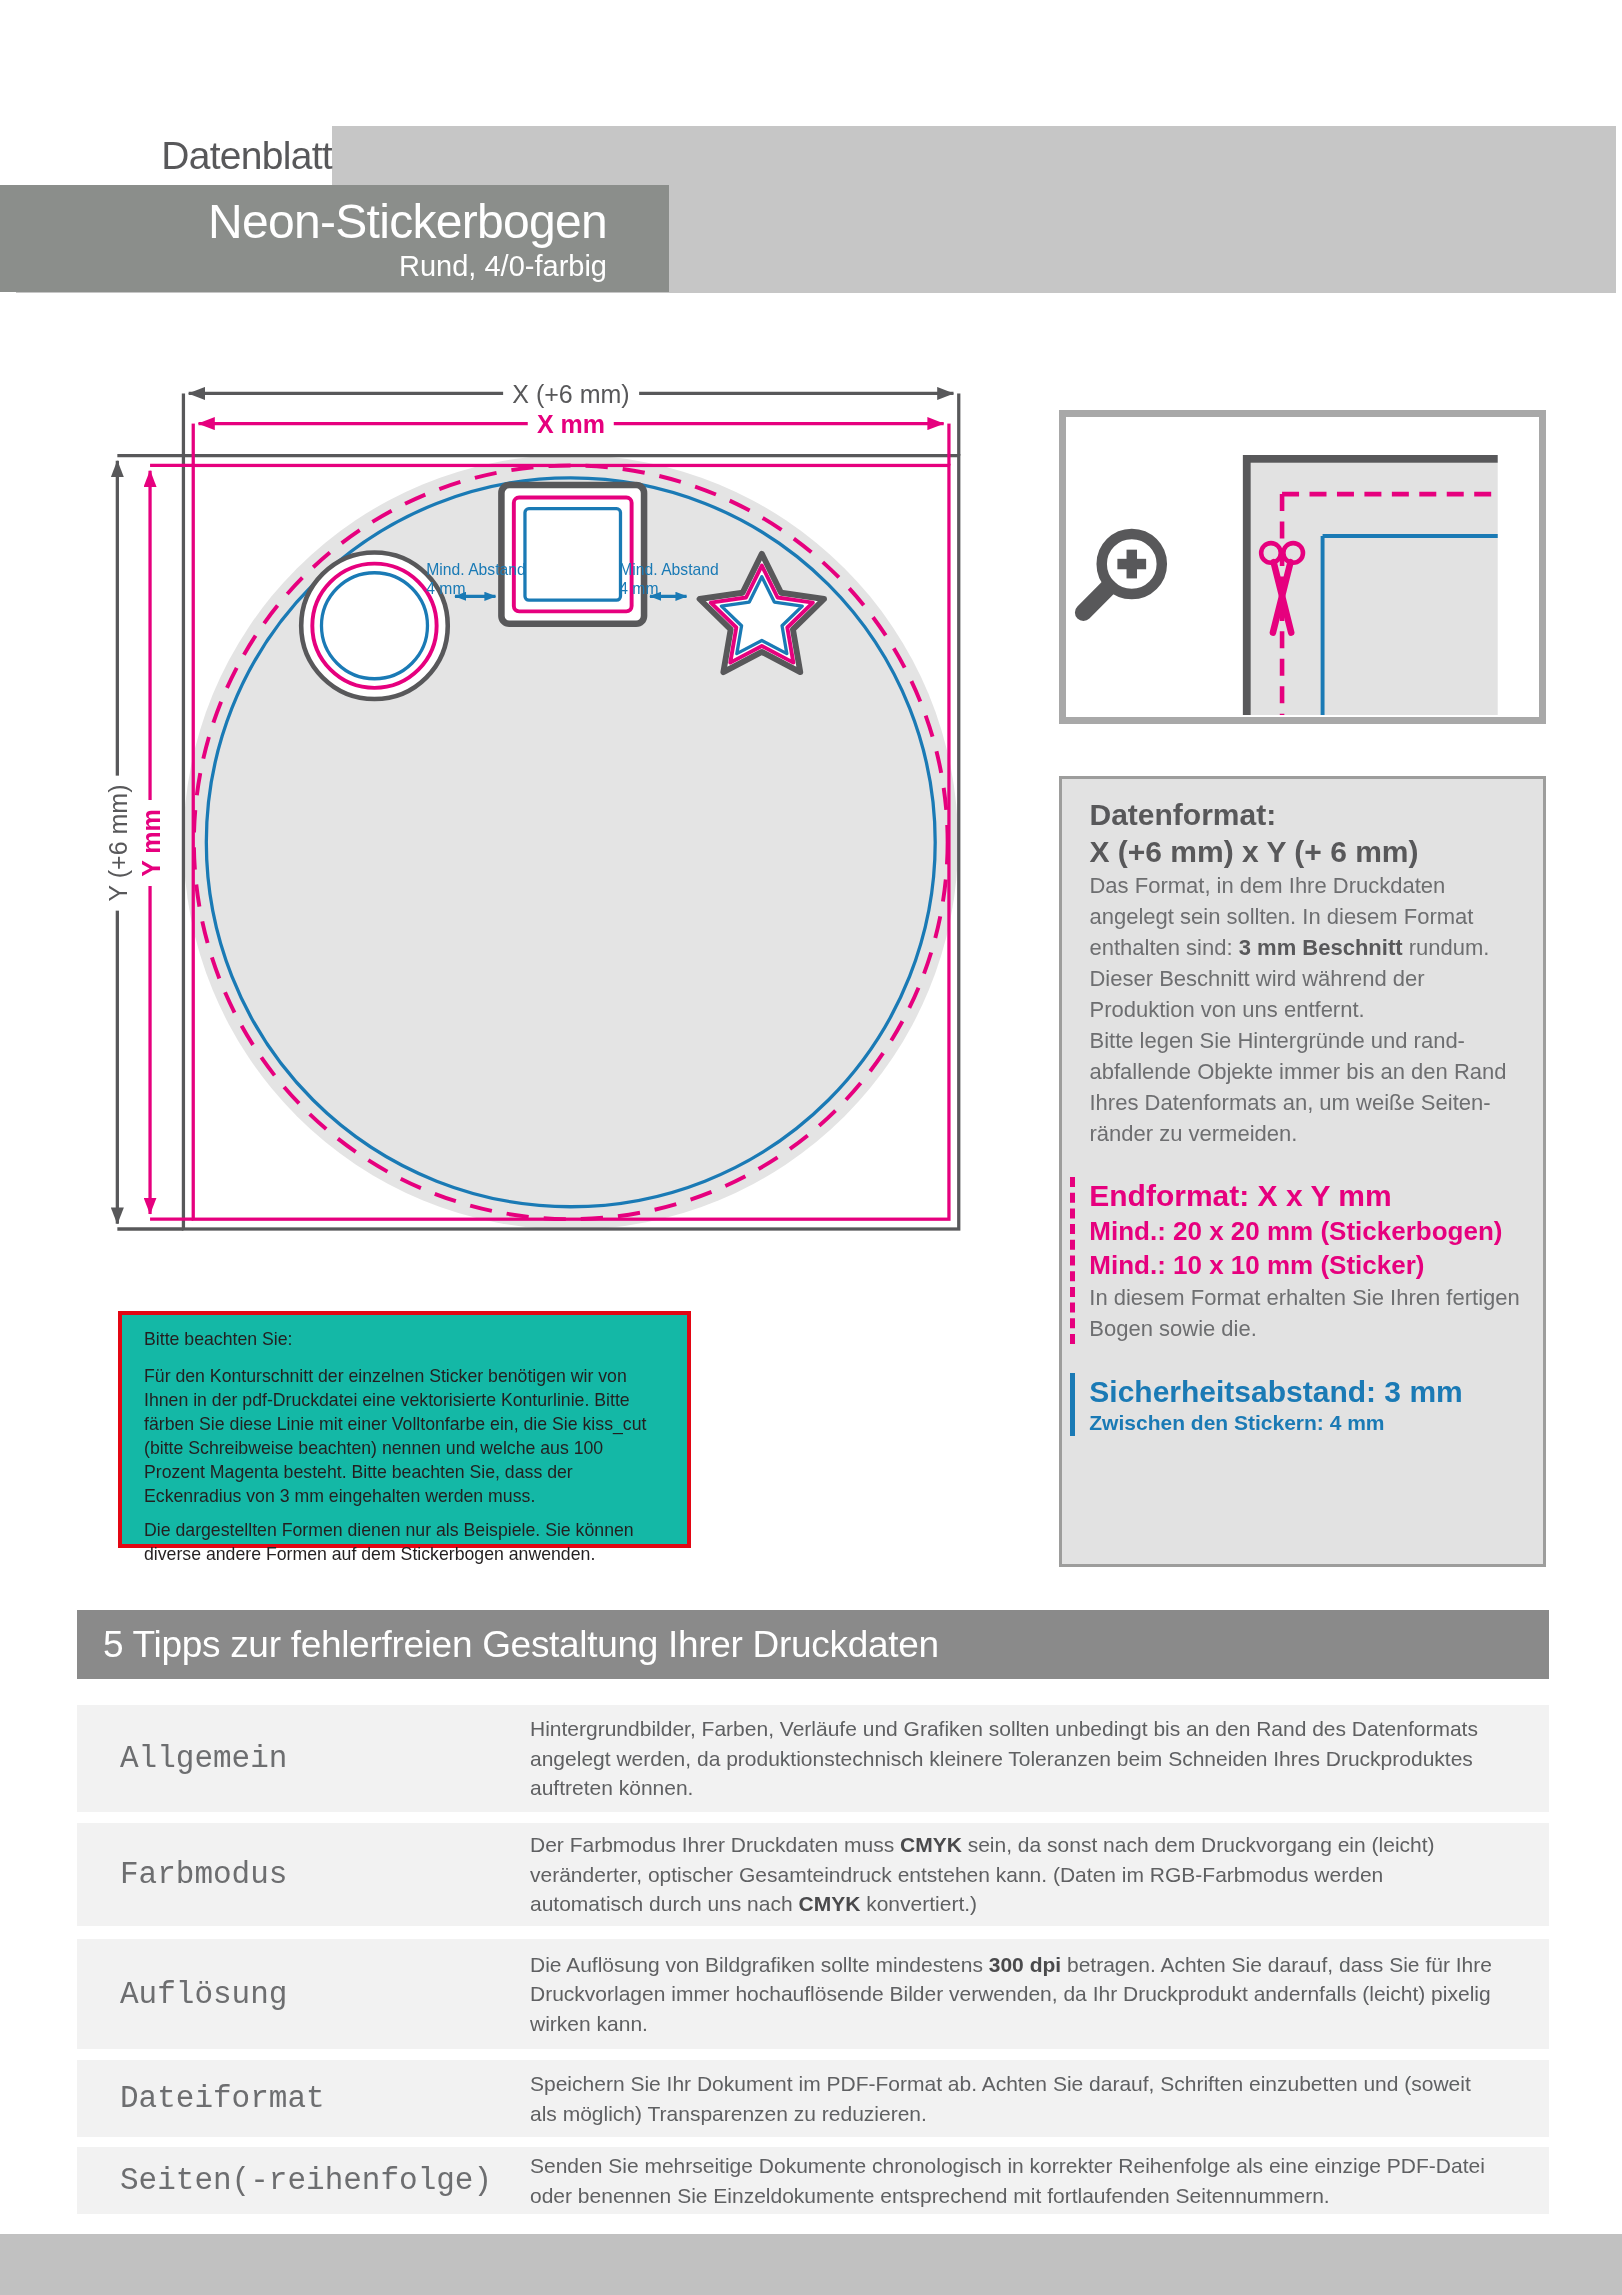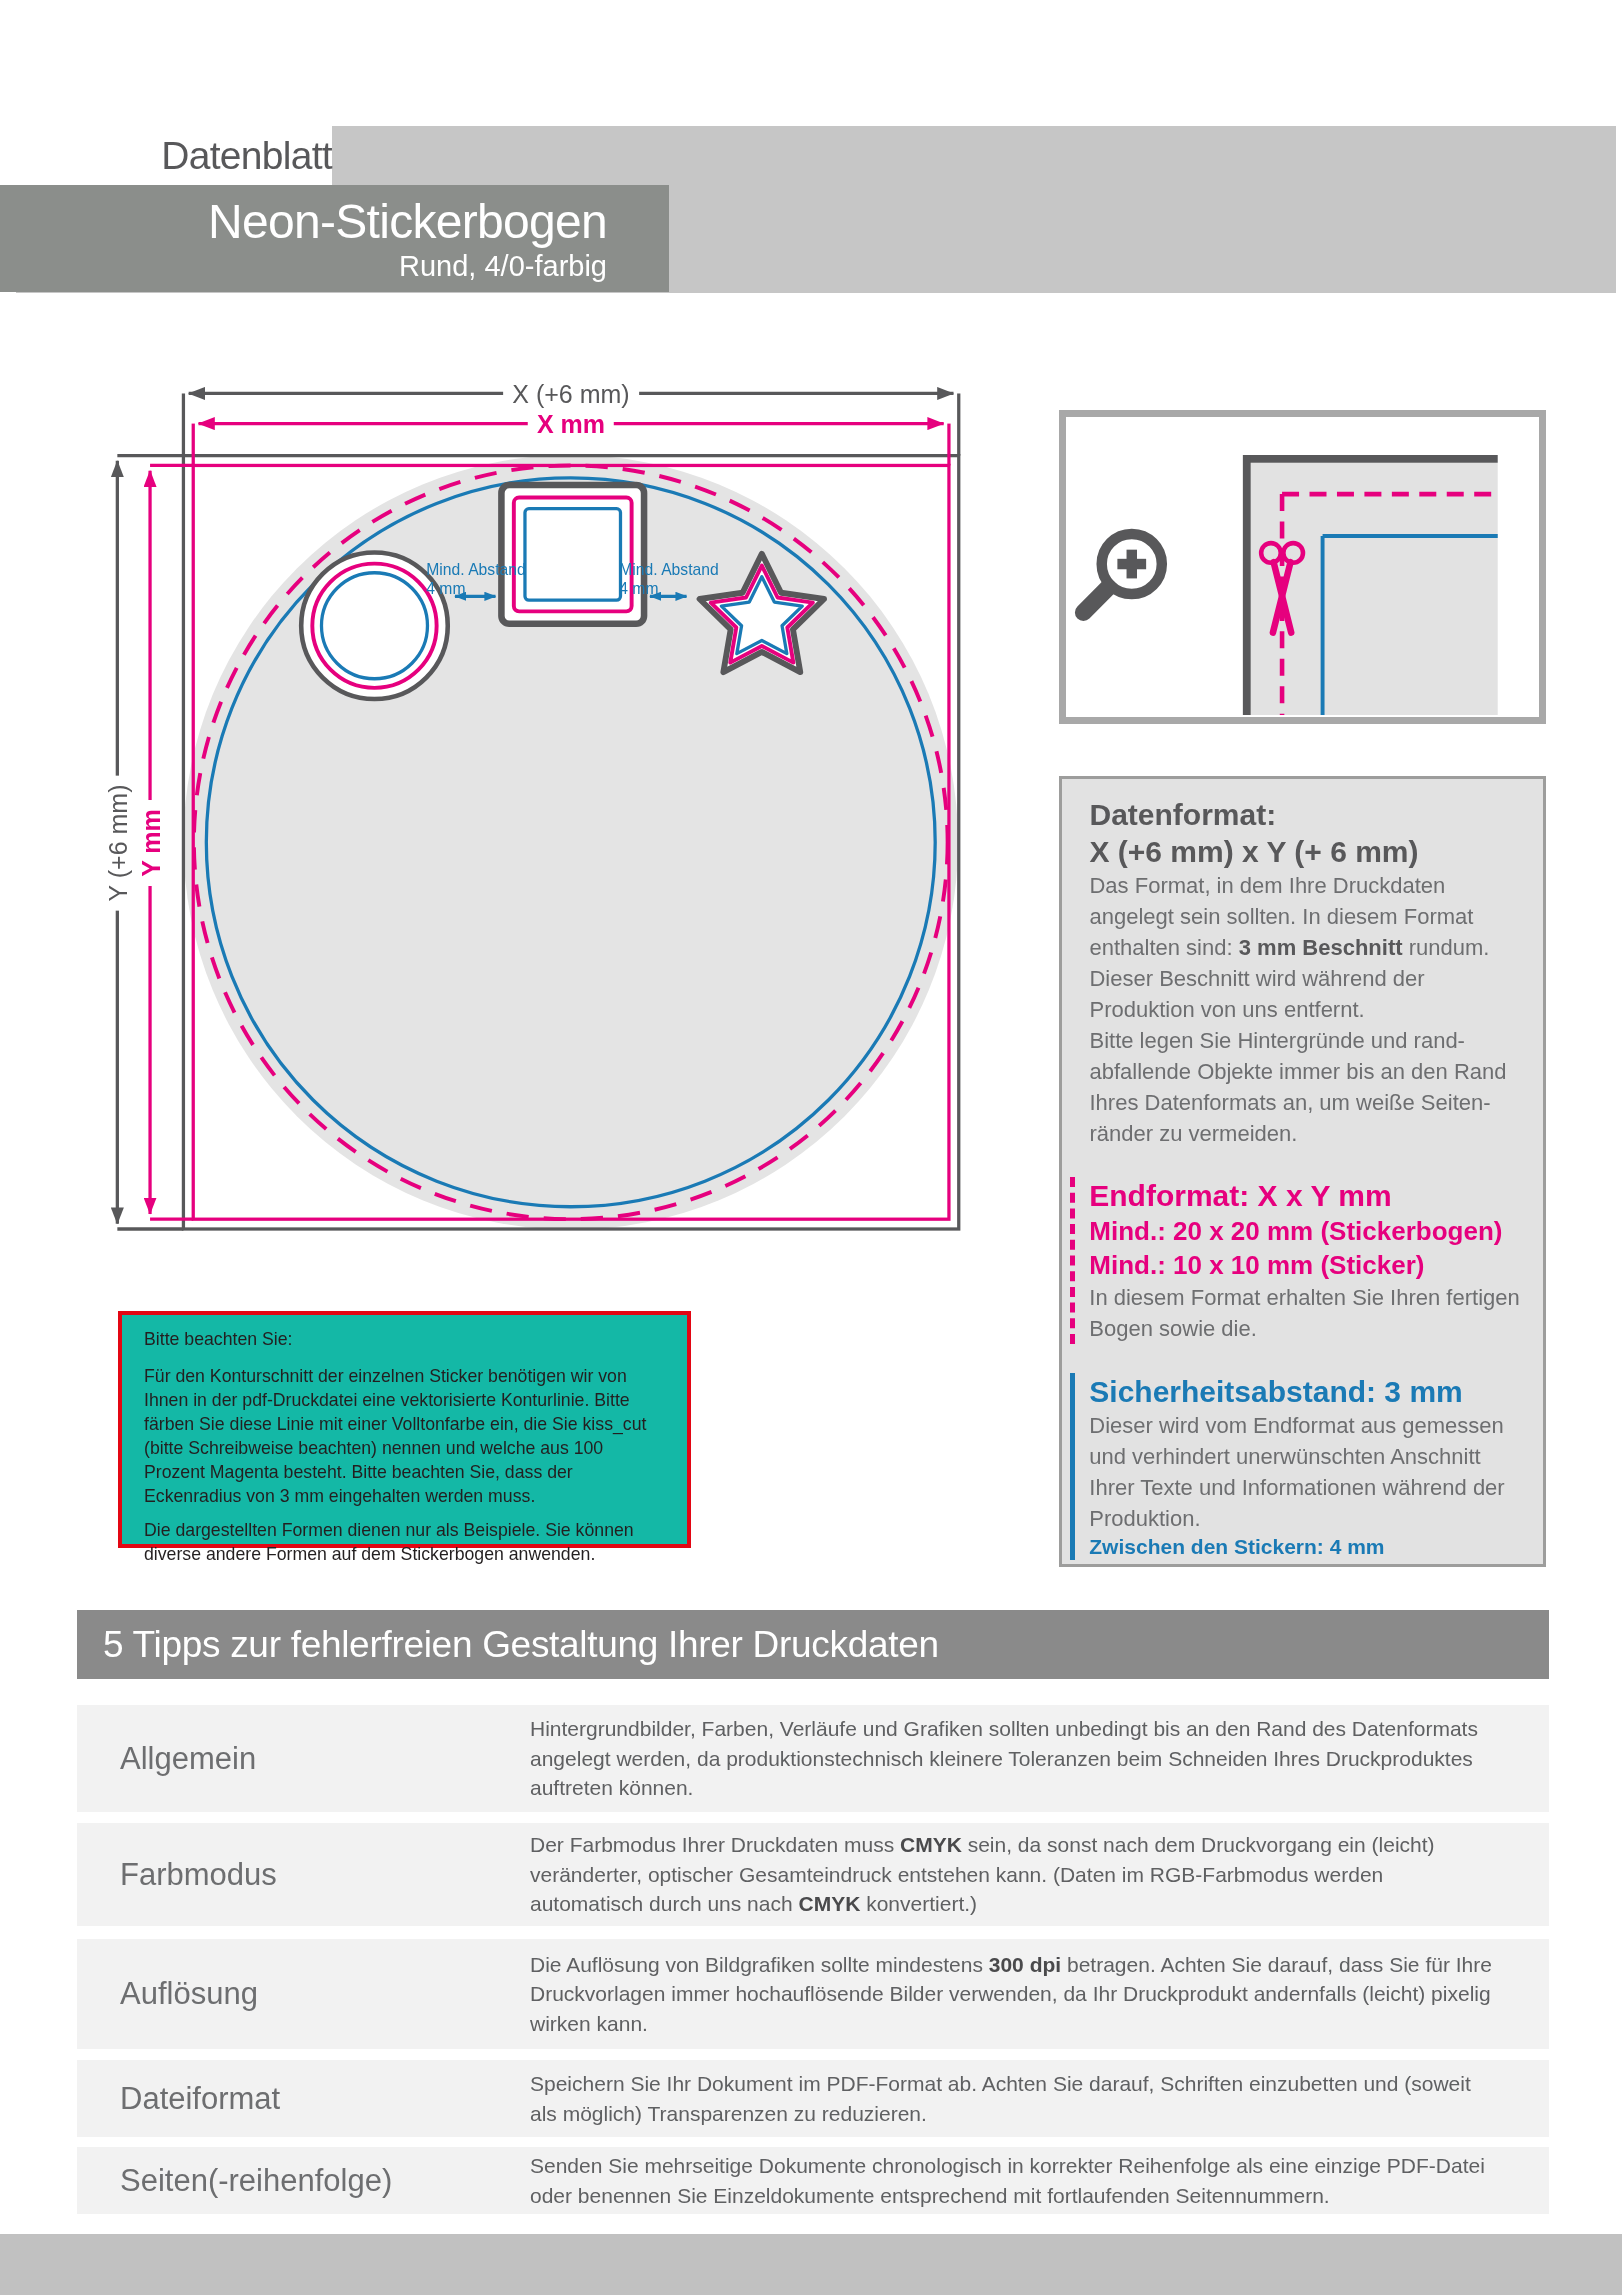--- a/index.html
+++ b/index.html
@@ -47,21 +47,21 @@
   
   .notice-box{left:118px;top:1311px;width:573px;height:237px;background:#14b8a6;
     border:4.6px solid #e30613;box-sizing:border-box;padding:11.8px 22px;color:#231f20;}
   .notice-box .nt{font-size:17.7px;line-height:24px;margin:0 0 13px 0;}
   .notice-box p{font-size:17.7px;line-height:24px;margin:0 0 10.5px 0;}
   
   .tips-banner{left:77px;top:1610px;width:1472px;height:69px;background:#8a8a8a;
     display:flex;align-items:center;padding-left:26px;box-sizing:border-box;}
   .tips-banner span{color:#ffffff;font-size:37px;letter-spacing:-0.3px;}
   .tip-row{left:77px;width:1472px;background:#f2f2f2;display:flex;align-items:center;box-sizing:border-box;}
-  .tip-row .lbl{width:453px;padding-left:43px;box-sizing:border-box;font-size:31px;color:#6d6e70;flex:none;}
+  .tip-row .lbl{width:453px;padding-left:43px;box-sizing:border-box;font-size:31px;color:#6d6e70;flex:none;font-family:Liberation Mono, monospace;}
   .tip-row .txt{width:968px;font-size:21px;line-height:29.4px;color:#5f6062;}
   .tip-row .txt b{color:#4a4a4c;}
   .footer-band{left:0;top:2234px;width:1623px;height:62px;background:#c1c1c1;}
 </style>
 </head>
 <body>
 
 <div class="abs band-top"></div>
 <div class="abs datenblatt-box">
   <span>Datenblatt</span>
@@ -184,21 +184,20 @@
     <p>Bitte legen Sie Hintergründe und rand- abfallende Objekte immer bis an den Rand Ihres Datenformats an, um weiße Seiten- ränder zu vermeiden.</p>
   </div>
   <div class="blk blk-endformat">
     <h2>Endformat: X x Y mm</h2>
     <div class="min">Mind.: 20 x 20 mm (Stickerbogen)</div>
     <div class="min">Mind.: 10 x 10 mm (Sticker)</div>
     <p>In diesem Format erhalten Sie Ihren fertigen Bogen sowie die.</p>
   </div>
   <div class="blk blk-safety">
     <h2>Sicherheitsabstand: 3 mm</h2>
-    <p>Dieser wird vom Endformat aus gemessen und verhindert unerwünschten Anschnitt Ihrer Texte und Informationen während der Produktion.</p>
     <div class="note">Zwischen den Stickern: 4 mm</div>
   </div>
 </div>
 
 <div class="abs notice-box">
   <p class="nt">Bitte beachten Sie:</p>
   <p>Für den Konturschnitt der einzelnen Sticker benötigen wir von Ihnen in der pdf-Druckdatei eine vektorisierte Konturlinie. Bitte färben Sie diese Linie mit einer Volltonfarbe ein, die Sie kiss_cut (bitte Schreibweise beachten) nennen und welche aus 100 Prozent Magenta besteht. Bitte beachten Sie, dass der Eckenradius von 3 mm eingehalten werden muss.</p>
   <p>Die dargestellten Formen dienen nur als Beispiele. Sie können diverse andere Formen auf dem Stickerbogen anwenden.</p>
 </div>
 

